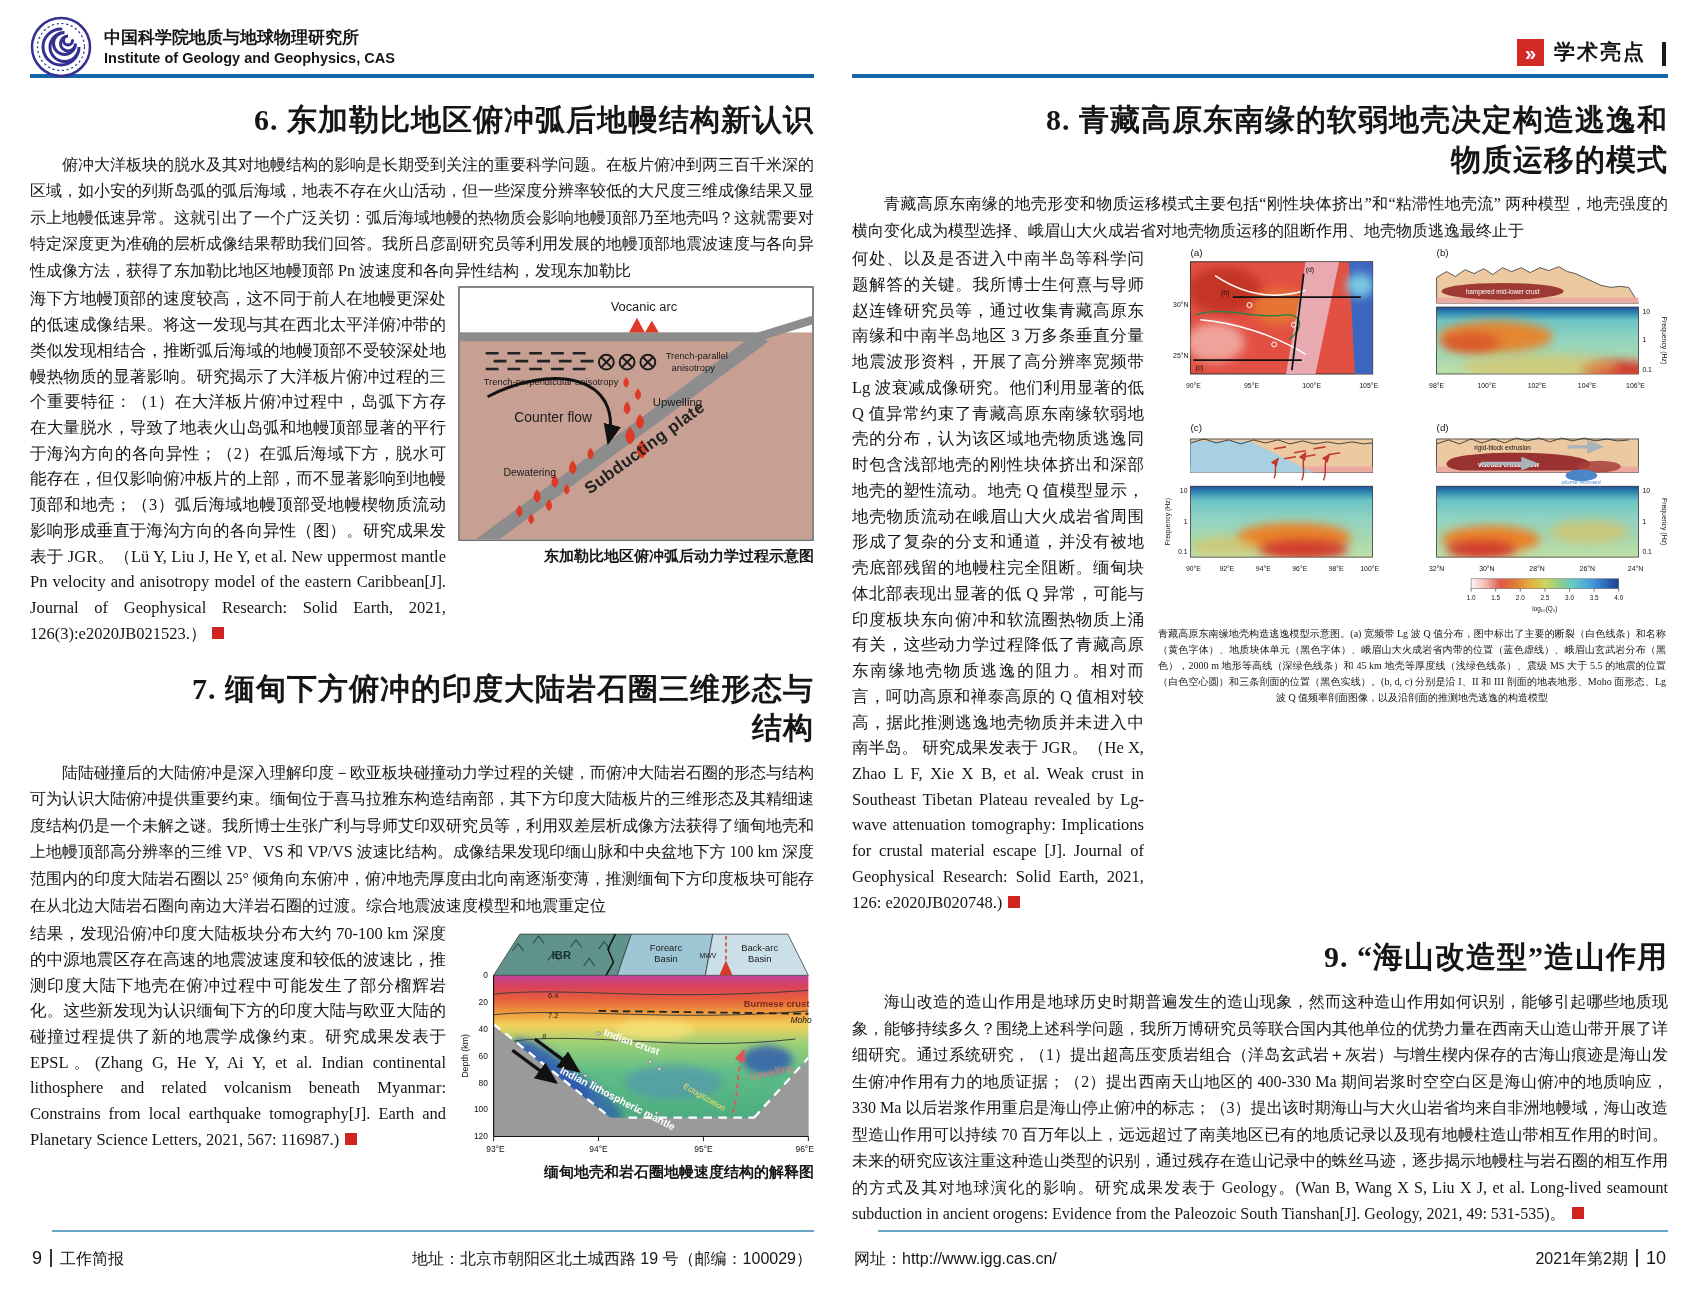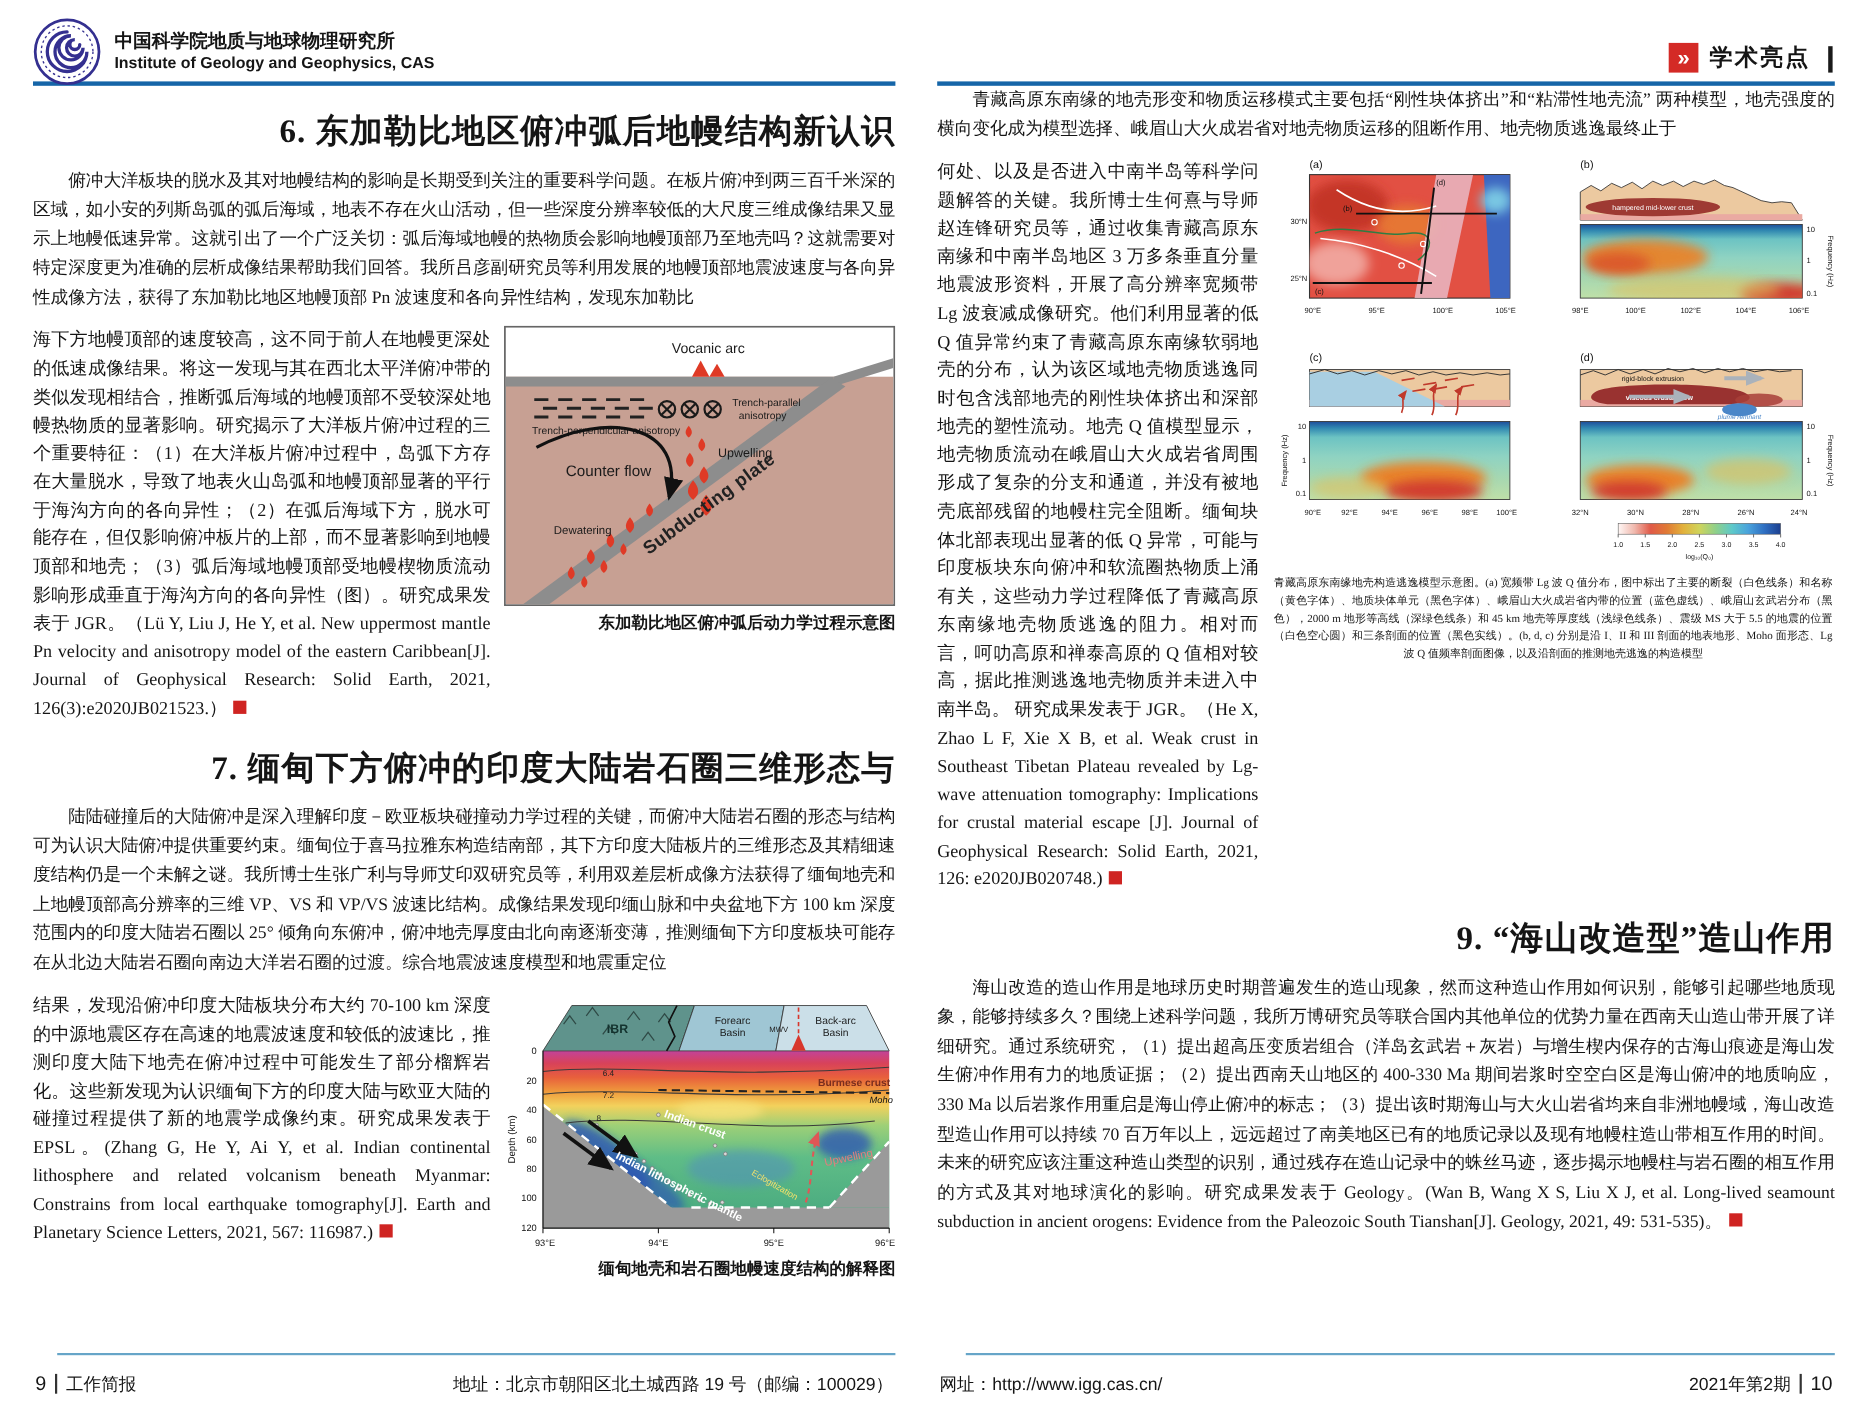--- a/index.html
+++ b/index.html
@@ -19,21 +19,21 @@
   .badge{width:27px;height:27px;background:#d42a26;color:#fff;display:flex;align-items:center;justify-content:center;
          font:bold 20px/1 "Liberation Sans",sans-serif}
   .badge-label{font:bold 21px "Liberation Sans",sans-serif;letter-spacing:2px}
   .vbar-thick{display:inline-block;width:4px;height:24px;background:#1a1a1a;margin-left:6px}
   .rule{height:4px;background:#1565a8}
 
   
   .sec-title{font-size:30px;font-weight:bold;text-align:right;margin:22px 0 12px;letter-spacing:1px;line-height:1.32}
   .sec-title .l2{display:block}
   .intro{font-size:16px;line-height:1.66;text-align:justify;text-indent:2em;margin:0 0 2px 0}
-  .row{display:flex;gap:12px;align-items:flex-start;margin-top:12px}
+  .row{display:flex;gap:12px;align-items:flex-start;margin-top:2px}
   .colL{width:416px;flex:none}
   .colR-narrow{width:292px;flex:none}
   .coltext{font-size:16.5px;line-height:1.56;text-align:justify}
   figure{margin:0;flex:1;text-align:center}
   figure svg{width:100%;height:auto;display:block}
   .figcap{font-size:15px;font-weight:bold;margin-top:6px;text-align:right}
   .f8cap{font-size:10px;line-height:1.6;text-align:justify;text-align-last:center;margin-top:10px;padding:0 2px}
   .endsq{display:inline-block;width:12px;height:12px;background:#cf2422;margin-left:6px}
 
   
@@ -133,21 +133,21 @@
           <use href="#drop" transform="translate(92,222)"></use>
           <use href="#drop" transform="translate(110,206) scale(0.9)"></use>
         </g>
         <text x="46" y="192" font-size="10.5" fill="#1a1a1a">Dewatering</text>
         <text x="192" y="168" font-size="17" font-weight="bold" fill="#222" letter-spacing="0.5" text-anchor="middle" transform="rotate(-36.3 192 168)">Subducting plate</text>
       </svg>
       <figcaption class="figcap">东加勒比地区俯冲弧后动力学过程示意图</figcaption>
     </figure>
   </div>
 
-  <h2 class="sec-title"><span>7. 缅甸下方俯冲的印度大陆岩石圈三维形态与</span></h2>
+  <h2 class="sec-title"><span>7. 缅甸下方俯冲的印度大陆岩石圈三维形态与</span><span class="l2">结构</span></h2>
   <p class="intro">陆陆碰撞后的大陆俯冲是深入理解印度－欧亚板块碰撞动力学过程的关键，而俯冲大陆岩石圈的形态与结构可为认识大陆俯冲提供重要约束。缅甸位于喜马拉雅东构造结南部，其下方印度大陆板片的三维形态及其精细速度结构仍是一个未解之谜。我所博士生张广利与导师艾印双研究员等，利用双差层析成像方法获得了缅甸地壳和上地幔顶部高分辨率的三维 VP、VS 和 VP/VS 波速比结构。成像结果发现印缅山脉和中央盆地下方 100 km 深度范围内的印度大陆岩石圈以 25° 倾角向东俯冲，俯冲地壳厚度由北向南逐渐变薄，推测缅甸下方印度板块可能存在从北边大陆岩石圈向南边大洋岩石圈的过渡。综合地震波速度模型和地震重定位</p>
 
   <div class="row">
     <div class="colL coltext">
       <span>结果，发现沿俯冲印度大陆板块分布大约 70-100 km 深度的中源地震区存在高速的地震波速度和较低的波速比，推测印度大陆下地壳在俯冲过程中可能发生了部分榴辉岩化。这些新发现为认识缅甸下方的印度大陆与欧亚大陆的碰撞过程提供了新的地震学成像约束。研究成果发表于 EPSL。(Zhang G, He Y, Ai Y, et al. Indian continental lithosphere and related volcanism beneath Myanmar: Constrains from local earthquake tomography[J]. Earth and Planetary Science Letters, 2021, 567: 116987.)</span><span class="endsq"></span>
     </div>
     <figure>
       <svg viewBox="0 0 380 252">
         <defs>
           <marker id="mB7" markerWidth="9" markerHeight="9" refX="6" refY="3" orient="auto">
@@ -290,20 +290,21 @@
 
 <div class="page" id="pageR">
 
   <div class="hdrR">
     <span class="badge">»</span>
     <span class="badge-label">学术亮点</span>
     <span class="vbar-thick"></span>
   </div>
   <div class="rule"></div>
 
+  <h2 class="sec-title"><span>8. 青藏高原东南缘的软弱地壳决定构造逃逸和</span><span class="l2">物质运移的模式</span></h2>
   <p class="intro">青藏高原东南缘的地壳形变和物质运移模式主要包括“刚性块体挤出”和“粘滞性地壳流” 两种模型，地壳强度的横向变化成为模型选择、峨眉山大火成岩省对地壳物质运移的阻断作用、地壳物质逃逸最终止于</p>
 
   <div class="row">
     <div class="colR-narrow coltext">
       <span>何处、以及是否进入中南半岛等科学问题解答的关键。我所博士生何熹与导师赵连锋研究员等，通过收集青藏高原东南缘和中南半岛地区 3 万多条垂直分量地震波形资料，开展了高分辨率宽频带 Lg 波衰减成像研究。他们利用显著的低 Q 值异常约束了青藏高原东南缘软弱地壳的分布，认为该区域地壳物质逃逸同时包含浅部地壳的刚性块体挤出和深部地壳的塑性流动。地壳 Q 值模型显示，地壳物质流动在峨眉山大火成岩省周围形成了复杂的分支和通道，并没有被地壳底部残留的地幔柱完全阻断。缅甸块体北部表现出显著的低 Q 异常，可能与印度板块东向俯冲和软流圈热物质上涌有关，这些动力学过程降低了青藏高原东南缘地壳物质逃逸的阻力。相对而言，呵叻高原和禅泰高原的 Q 值相对较高，据此推测逃逸地壳物质并未进入中南半岛。 研究成果发表于 JGR。（He X, Zhao L F, Xie X B, et al. Weak crust in Southeast Tibetan Plateau revealed by Lg-wave attenuation tomography: Implications for crustal material escape [J]. Journal of Geophysical Research: Solid Earth, 2021, 126: e2020JB020748.)</span><span class="endsq"></span>
     </div>
     <figure>
       <svg viewBox="0 0 520 376">
         <defs>
           <linearGradient id="hm" x1="0" y1="0" x2="0" y2="1">

